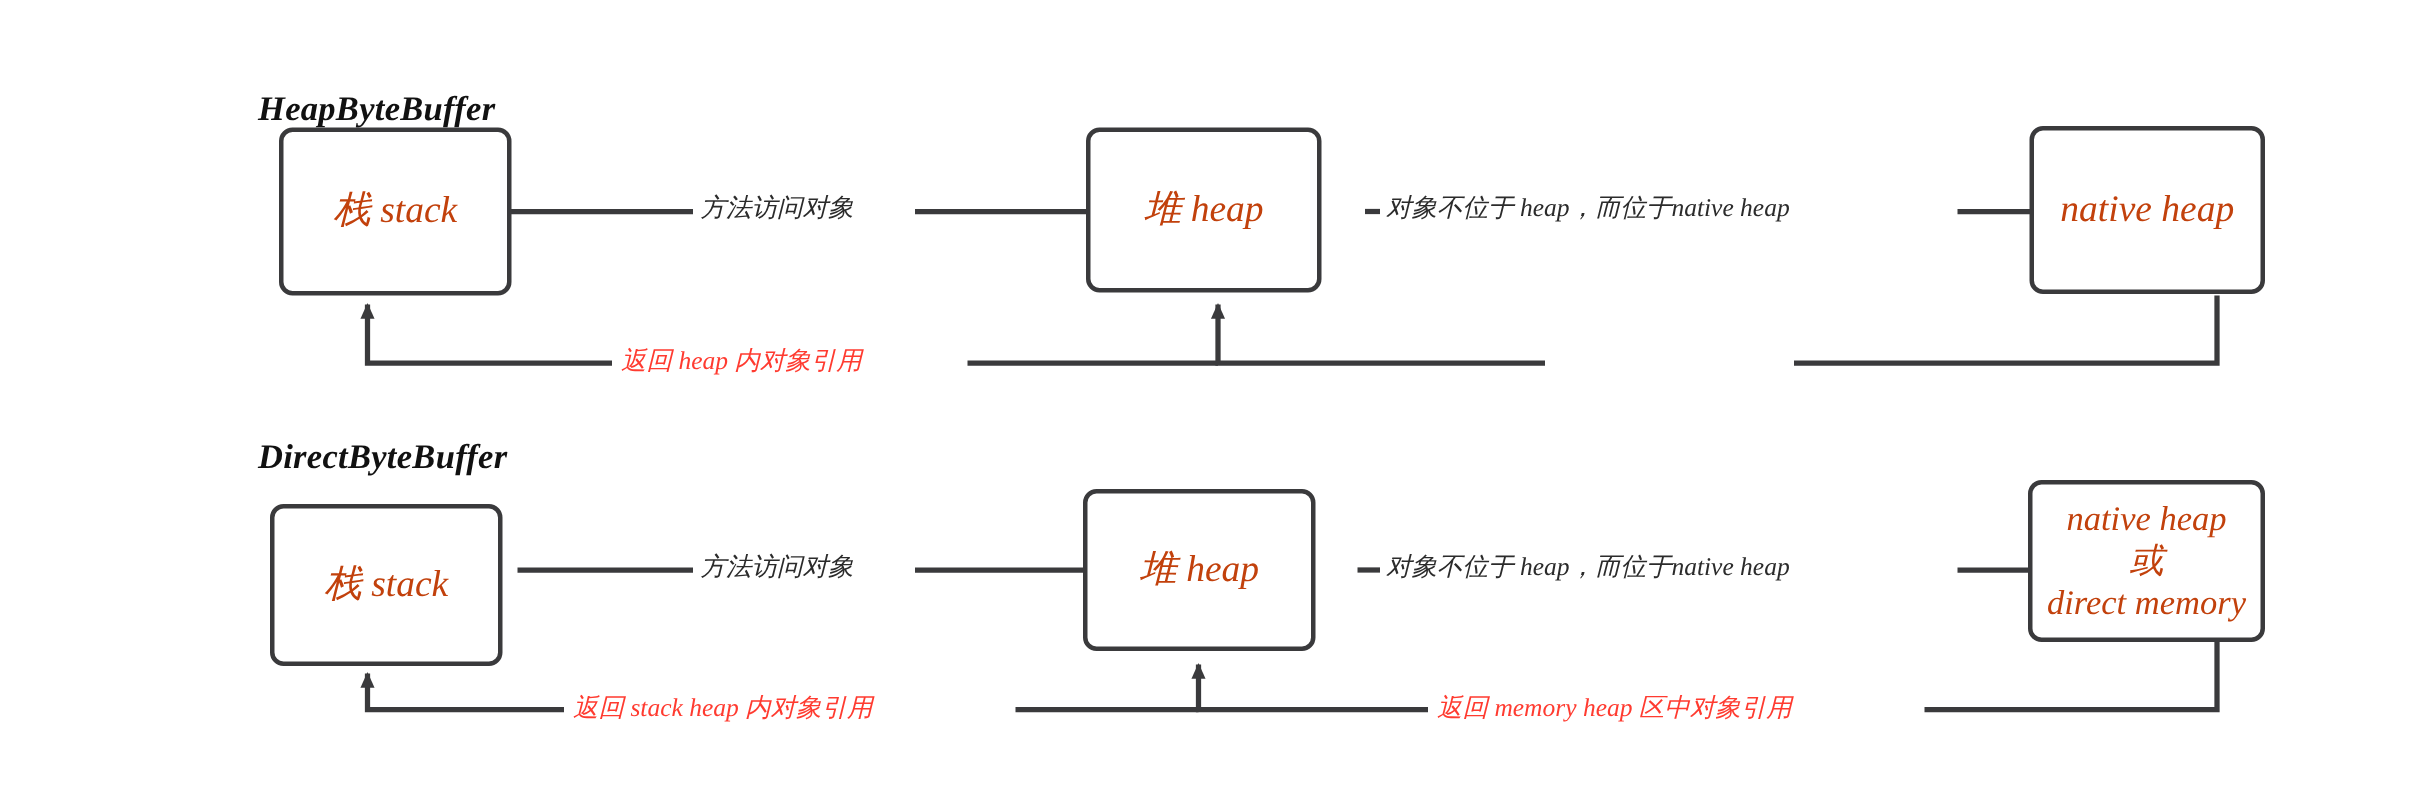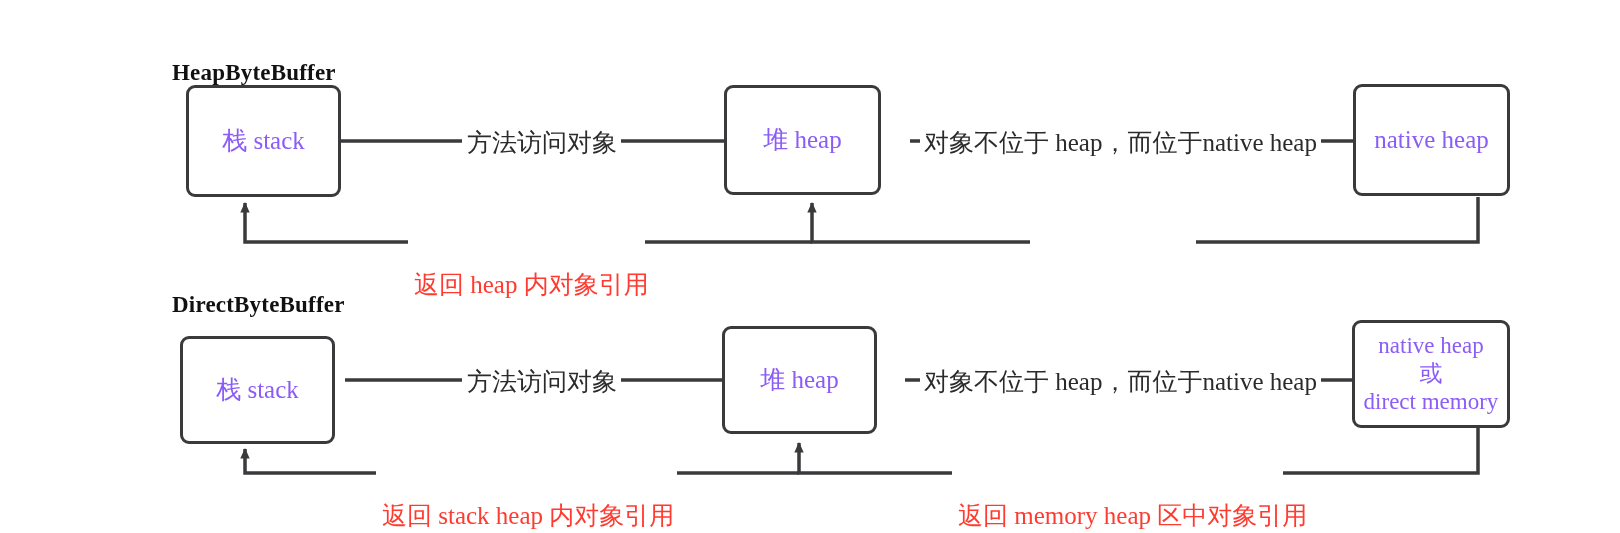--- a/index.html
+++ b/index.html
@@ -11,20 +11,21 @@
     width: 1620px;
     height: 533px;
     font-family: "Liberation Serif", "DejaVu Serif", serif;
     color: #2b2b2b;
     overflow: hidden;
   }
   #canvas {
     position: relative;
     width: 1597px;
     height: 533px;
+    font-style: italic;
   }
   svg.wires {
     position: absolute;
     left: 0;
     top: 0;
     width: 1620px;
     height: 533px;
     pointer-events: none;
   }
   .node {
@@ -32,43 +33,42 @@
     box-sizing: border-box;
     border: 3px solid #3a3a3c;
     border-radius: 9px;
     background: #ffffff;
     display: flex;
     align-items: center;
     justify-content: center;
     text-align: center;
     font-size: 25px;
     line-height: 1.22;
-    color: #8b5cf6;
+    color: #c2410c;
     white-space: pre-line;
   }
   .group-title {
     position: absolute;
     font-weight: bold;
     font-size: 23px;
     letter-spacing: 0.2px;
     color: #111111;
     white-space: nowrap;
   }
   .edge-label {
     position: absolute;
-    font-size: 25px;
+    font-size: 17px;
     color: #2b2b2b;
     white-space: nowrap;
     background: #ffffff;
     padding: 0 4px;
     line-height: 1;
   }
   .edge-label.red {
     color: #ff3b30;
-    margin-top: 40px;
   }
 </style>
 </head>
 <body>
 
 <div id="canvas">
 
   <svg class="wires" viewBox="0 0 1620 533">
     <defs>
       <marker id="arrowDark" markerWidth="11" markerHeight="11" refX="9.5" refY="5.5" orient="auto" markerUnits="userSpaceOnUse">

